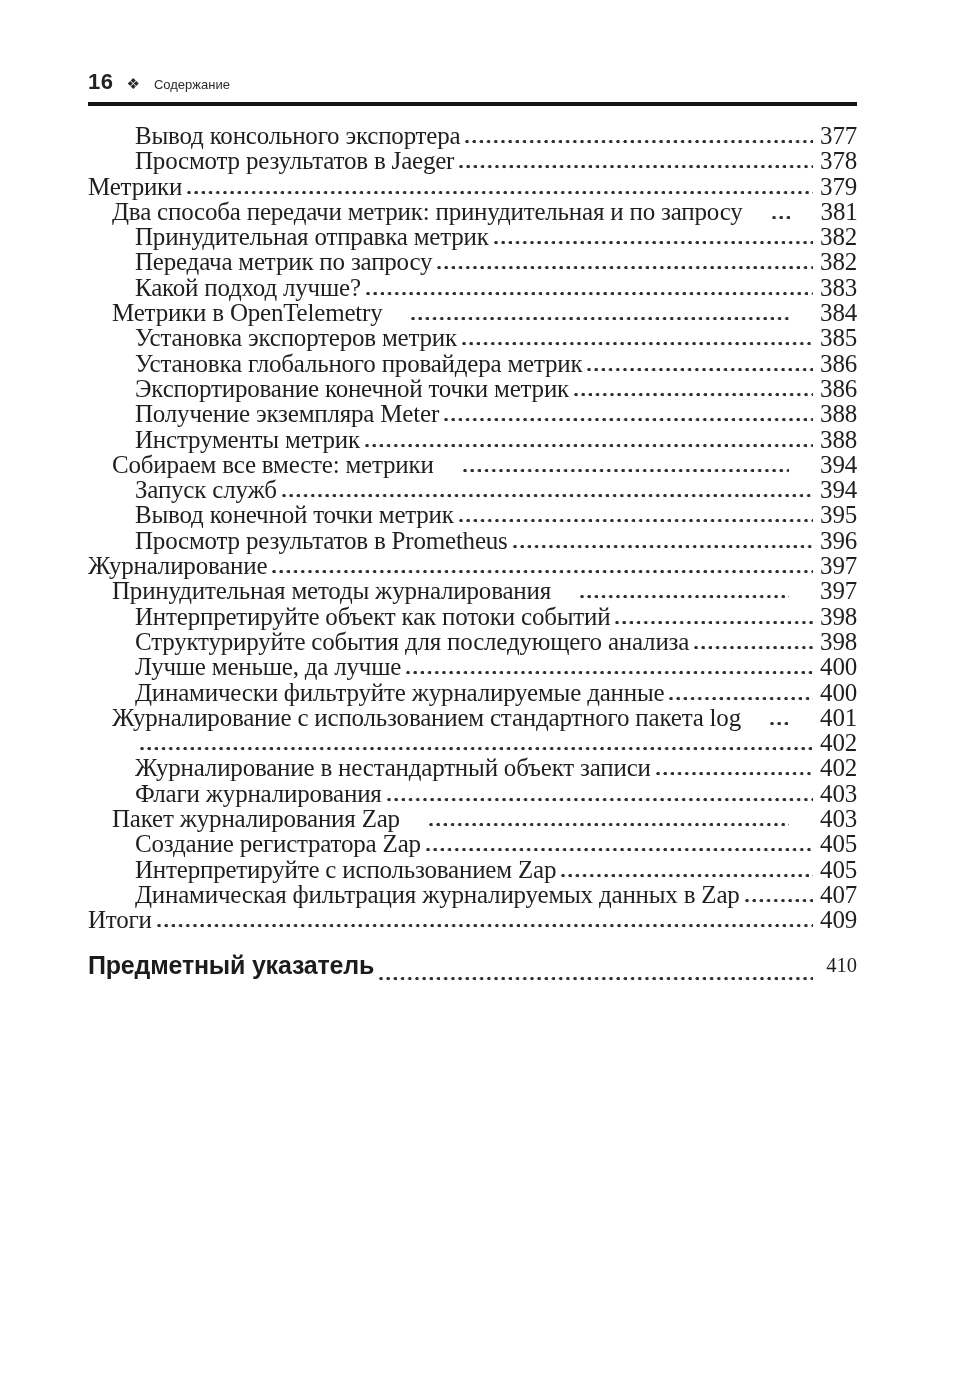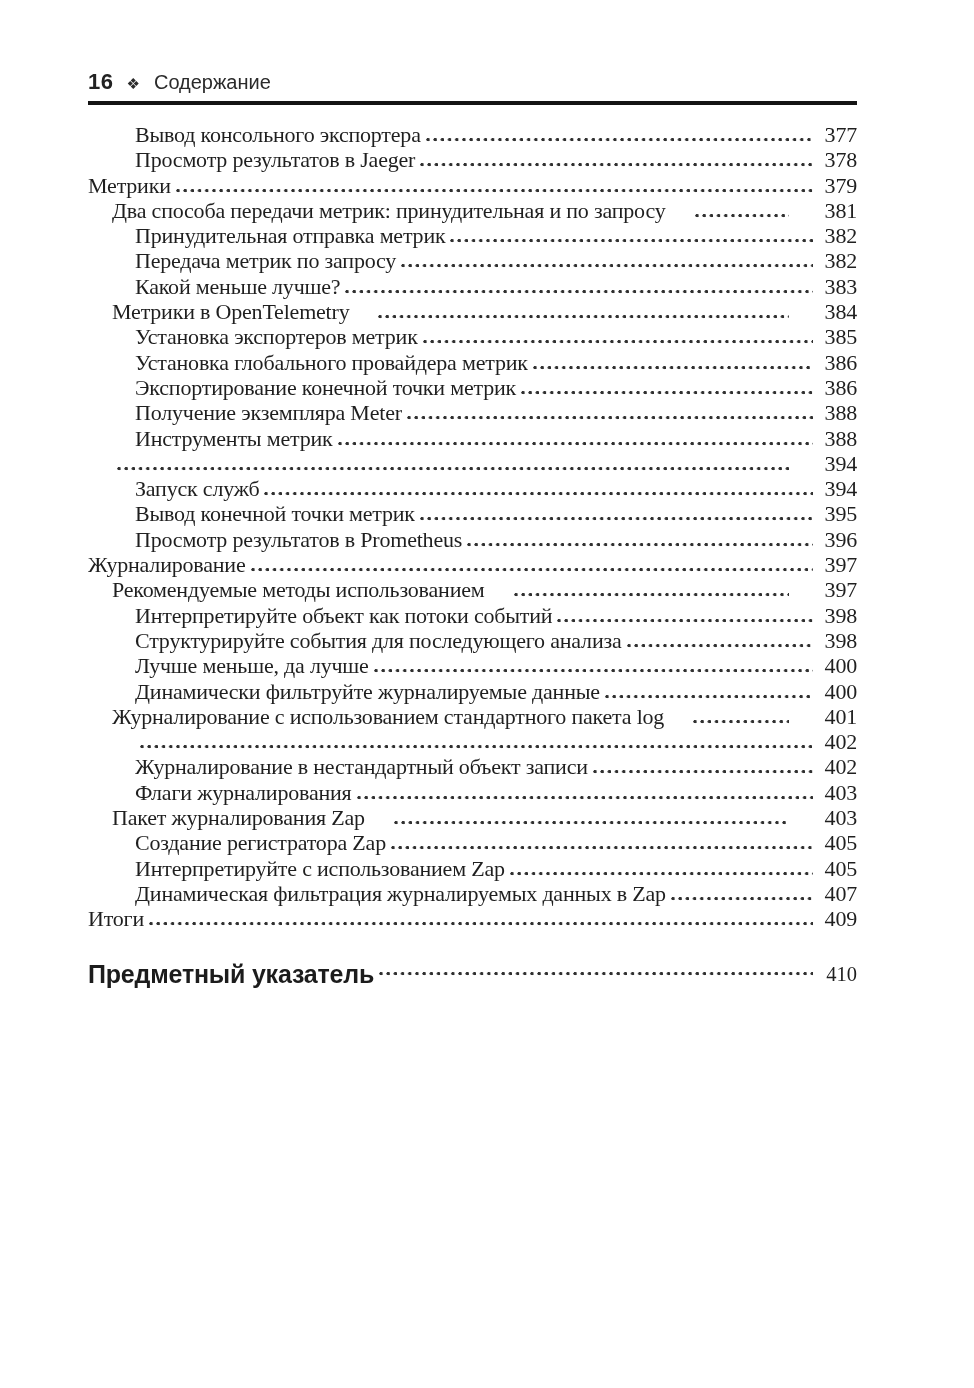--- a/index.html
+++ b/index.html
@@ -25,33 +25,33 @@
     font-weight: 700;
     letter-spacing: 0.5px;
   }
   .running-head .diamond {
     font-family: "DejaVu Sans", sans-serif;
     font-size: 15px;
     margin: 0 14px 0 13px;
     color: #2b2b2b;
   }
   .running-head .head-title {
-    font-size: 20px;
+    font-size: 13px;
     color: #2b2b2b;
   }
   .head-rule {
     height: 4px;
     background: #141414;
     margin-top: 5px;
   }
   
   .toc {
     margin-top: 17px;
     font-family: "Liberation Serif", "DejaVu Serif", serif;
-    font-size: 22px;
+    font-size: 25px;
     color: #1f1f1f;
     letter-spacing: -0.2px;
   }
   .toc-row {
     display: flex;
     align-items: baseline;
     line-height: 25.3px;
     height: 25.3px;
     white-space: nowrap;
   }
@@ -67,22 +67,22 @@
     background-repeat: repeat-x;
   }
   .pagenum {
     flex: 0 0 auto;
     min-width: 42px;
     text-align: right;
   }
   
   .index-row {
     display: flex;
-    align-items: center;
-    margin-top: 26px;
+    align-items: flex-end;
+    margin-top: 16px;
     line-height: 32px;
     height: 32px;
     font-family: "Liberation Serif", "DejaVu Serif", serif;
     font-size: 20.5px;
     color: #1f1f1f;
     white-space: nowrap;
   }
   .index-label {
     font-family: "Liberation Sans", sans-serif;
     font-weight: 700;
@@ -129,21 +129,21 @@
     <span class="label">Принудительная отправка метрик</span>
     <span class="dots"></span>
     <span class="pagenum">382</span>
   </div>
       <div class="toc-row lvl2">
     <span class="label">Передача метрик по запросу</span>
     <span class="dots"></span>
     <span class="pagenum">382</span>
   </div>
       <div class="toc-row lvl2">
-    <span class="label">Какой меньше лучше?</span>
+    <span class="label">Какой подход лучше?</span>
     <span class="dots"></span>
     <span class="pagenum">383</span>
   </div>
       <div class="toc-row lvl1">
     <span class="label">Метрики в OpenTelemetry</span>
     <span class="dots"></span>
     <span class="pagenum">384</span>
   </div>
       <div class="toc-row lvl2">
     <span class="label">Установка экспортеров метрик</span>
@@ -164,20 +164,21 @@
     <span class="label">Получение экземпляра Meter</span>
     <span class="dots"></span>
     <span class="pagenum">388</span>
   </div>
       <div class="toc-row lvl2">
     <span class="label">Инструменты метрик</span>
     <span class="dots"></span>
     <span class="pagenum">388</span>
   </div>
       <div class="toc-row lvl1">
+    <span class="label">Собираем все вместе: метрики</span>
     <span class="dots"></span>
     <span class="pagenum">394</span>
   </div>
       <div class="toc-row lvl2">
     <span class="label">Запуск служб</span>
     <span class="dots"></span>
     <span class="pagenum">394</span>
   </div>
       <div class="toc-row lvl2">
     <span class="label">Вывод конечной точки метрик</span>
@@ -188,21 +189,21 @@
     <span class="label">Просмотр результатов в Prometheus</span>
     <span class="dots"></span>
     <span class="pagenum">396</span>
   </div>
       <div class="toc-row lvl0">
     <span class="label">Журналирование</span>
     <span class="dots"></span>
     <span class="pagenum">397</span>
   </div>
       <div class="toc-row lvl1">
-    <span class="label">Рекомендуемые методы использованием</span>
+    <span class="label">Принудительная методы журналирования</span>
     <span class="dots"></span>
     <span class="pagenum">397</span>
   </div>
       <div class="toc-row lvl2">
     <span class="label">Интерпретируйте объект как потоки событий</span>
     <span class="dots"></span>
     <span class="pagenum">398</span>
   </div>
       <div class="toc-row lvl2">
     <span class="label">Структурируйте события для последующего анализа</span>

